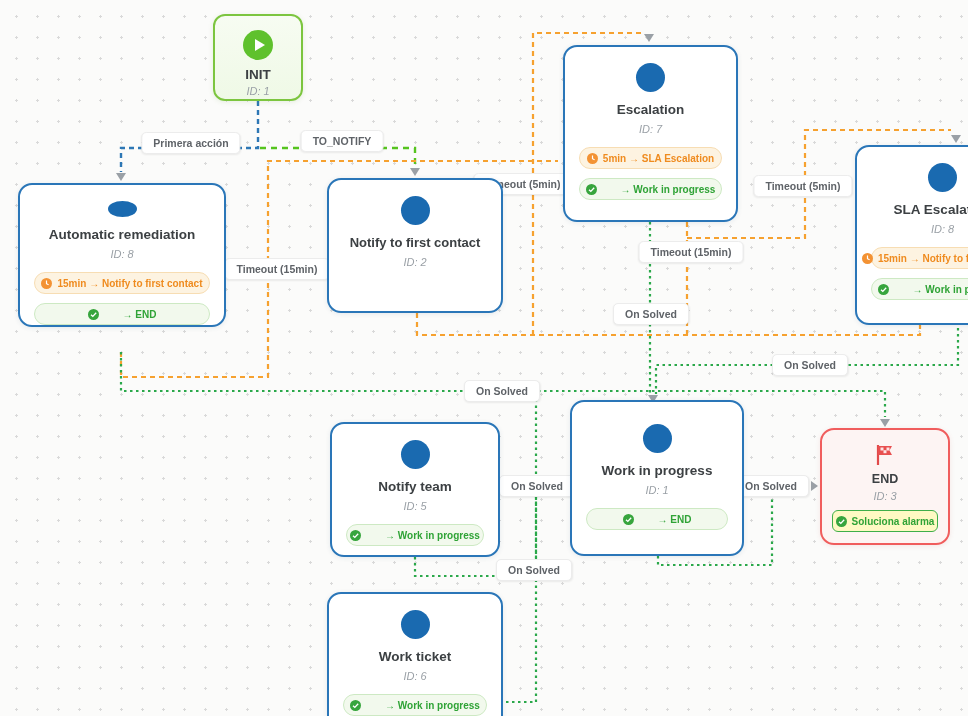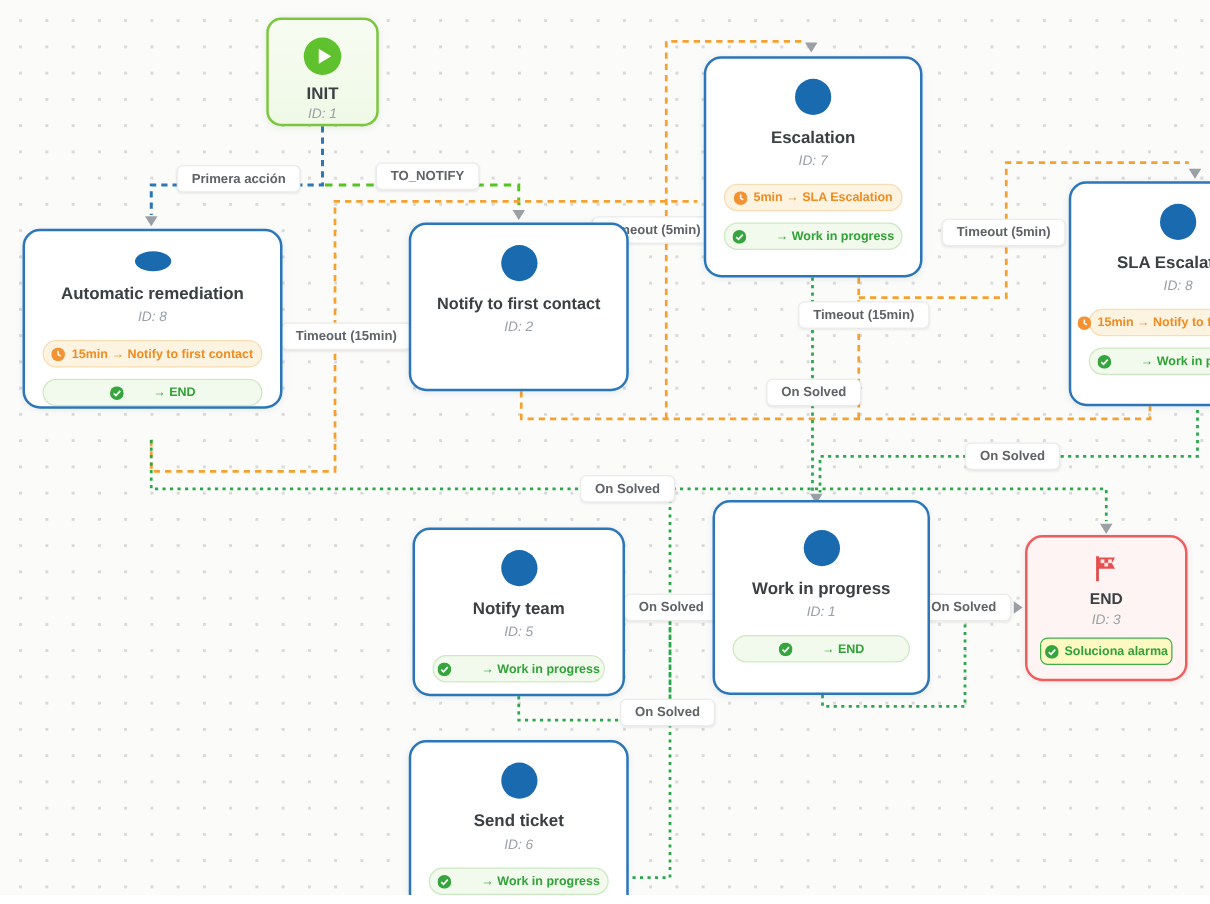--- a/index.html
+++ b/index.html
@@ -238,21 +238,21 @@
             <circle cx="5.5" cy="5.5" r="5.5" fill="#37a53d"></circle>
             <path d="M3 5.7 L4.8 7.4 L8.2 3.7" stroke="#fff" stroke-width="1.3" fill="none"></path>
           </svg>
         <span>Soluciona alarma</span>
       </div>
     </div>
   </div>
 
   <div class="node" style="left:327px;top:592px;width:176px;height:140px">
     <div class="dot-icon"></div>
-    <div class="title">Send ticket</div>
+    <div class="title">Work ticket</div>
     <div class="nid">ID: 6</div>
     <div class="badges">
       <div class="badge solved">
         <svg width="11" height="11" viewBox="0 0 11 11">
             <circle cx="5.5" cy="5.5" r="5.5" fill="#37a53d"></circle>
             <path d="M3 5.7 L4.8 7.4 L8.2 3.7" stroke="#fff" stroke-width="1.3" fill="none"></path>
           </svg>
         <span>→ Work in progress</span>
       </div>
     </div>

